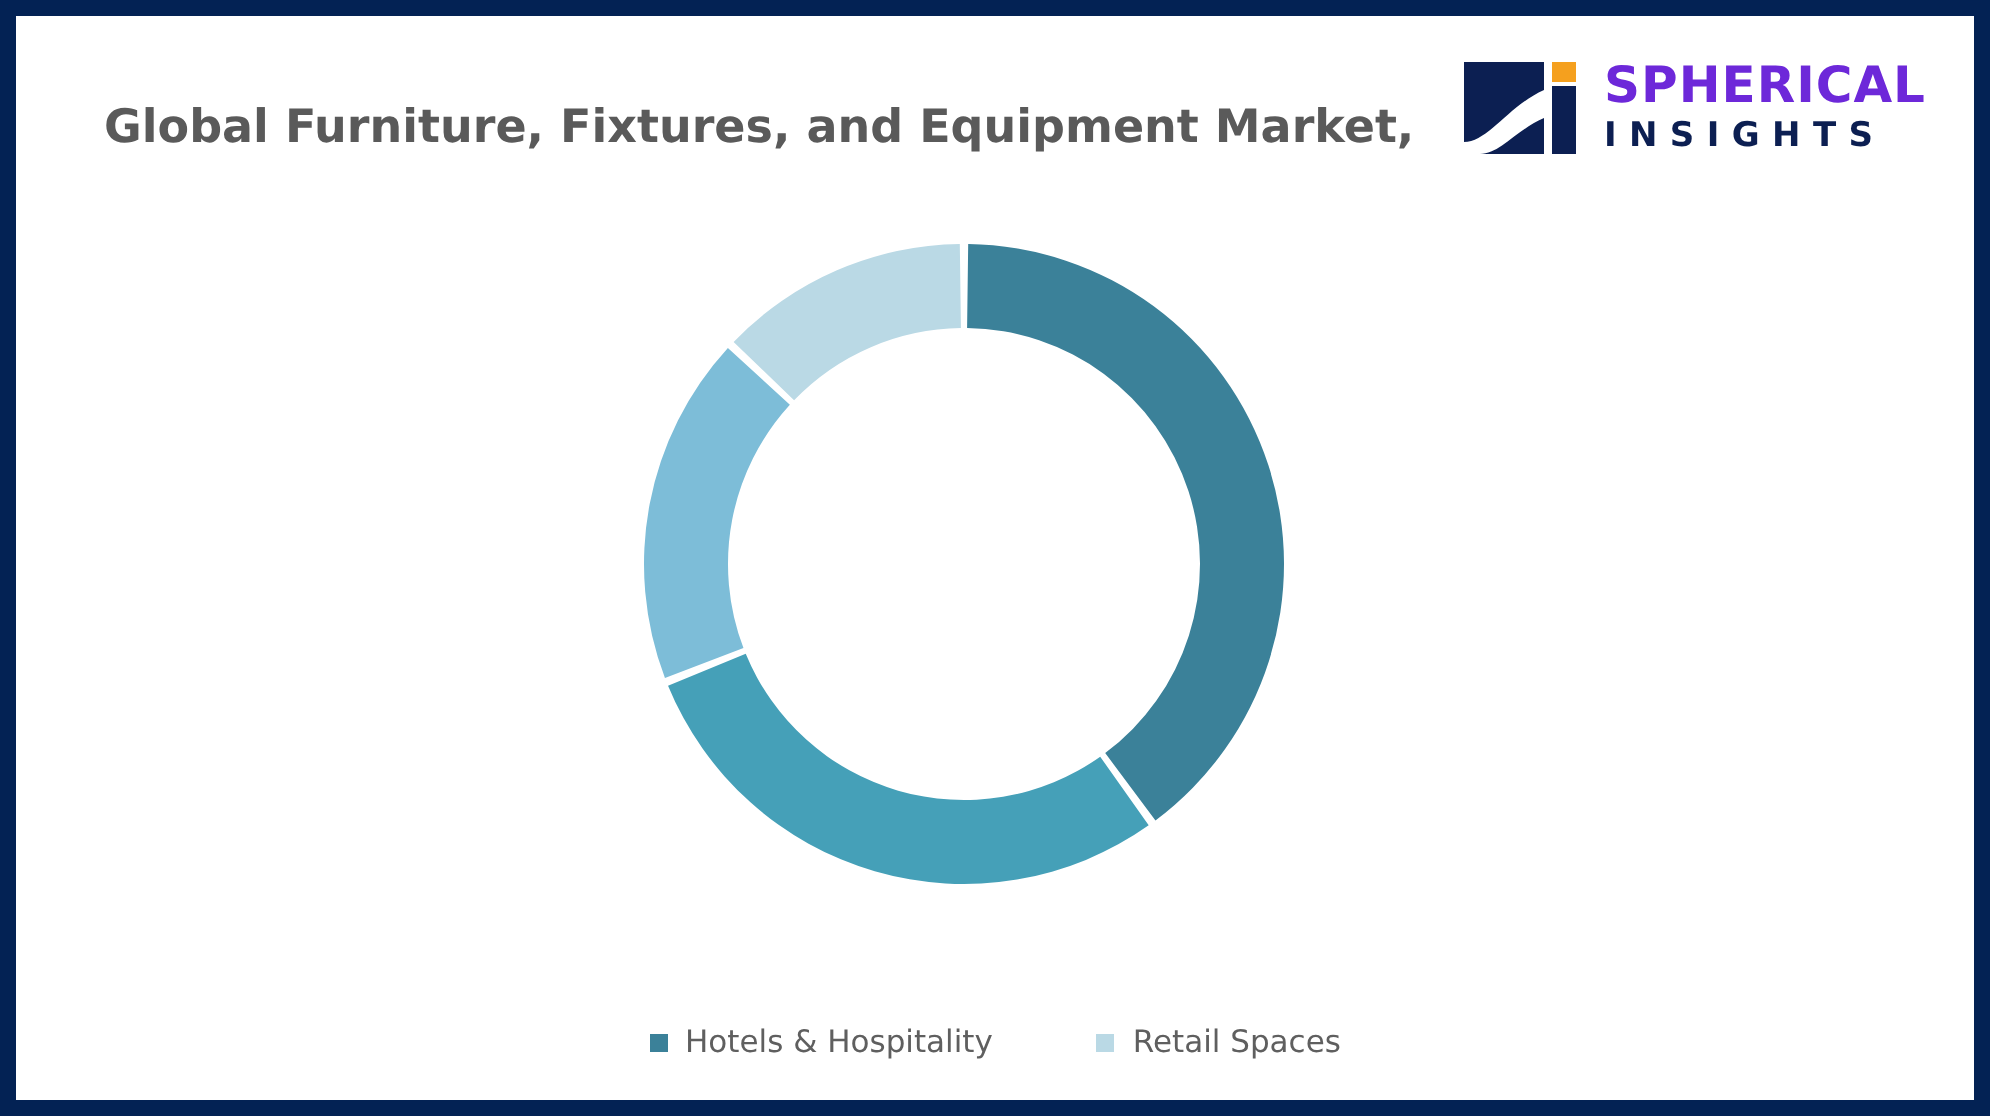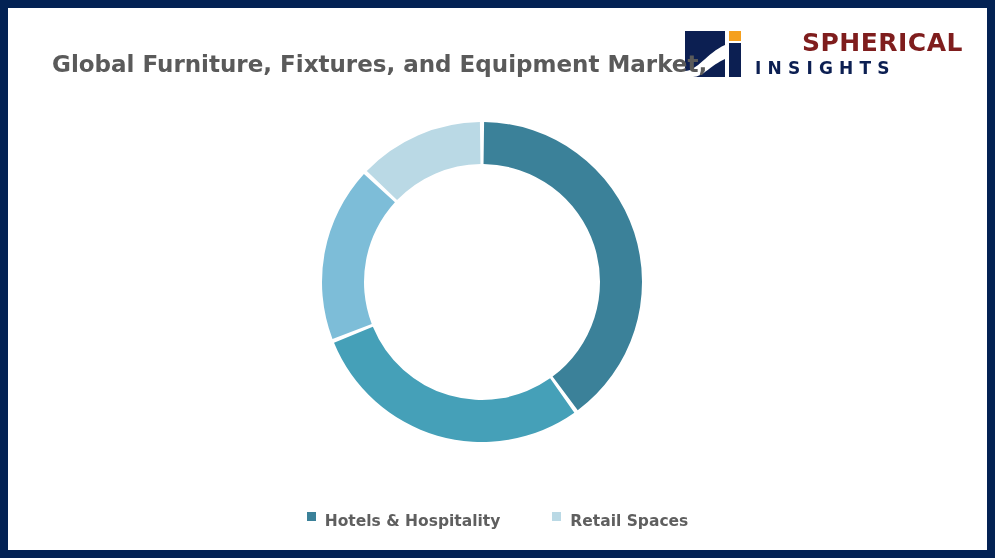--- a/index.html
+++ b/index.html
@@ -37,23 +37,22 @@
   }
   #logo-words {
     display: flex;
     flex-direction: column;
     justify-content: center;
     line-height: 1;
   }
   #logo-primary {
     font-size: 25px;
     font-weight: bold;
-    color: #7f1d1d;
+    color: #6d28d9;
     letter-spacing: 0.5px;
-    margin-left: 47px;
   }
   #logo-secondary {
     font-size: 17px;
     font-weight: bold;
     color: #0c1f52;
     letter-spacing: 6.2px;
     margin-top: 5px;
   }
 
   
@@ -91,23 +90,22 @@
     position: absolute;
     left: 0;
     right: 0;
     bottom: 20px;
     display: flex;
     justify-content: center;
     align-items: center;
   }
   .legend-item {
     display: flex;
-    align-items: flex-start;
+    align-items: center;
     margin: 0 26px;
-    font-weight: bold;
   }
   .legend-swatch {
     width: 9px;
     height: 9px;
     margin-right: 9px;
     flex: none;
   }
   .legend-label {
     font-size: 15.5px;
     color: #5f5f5f;

